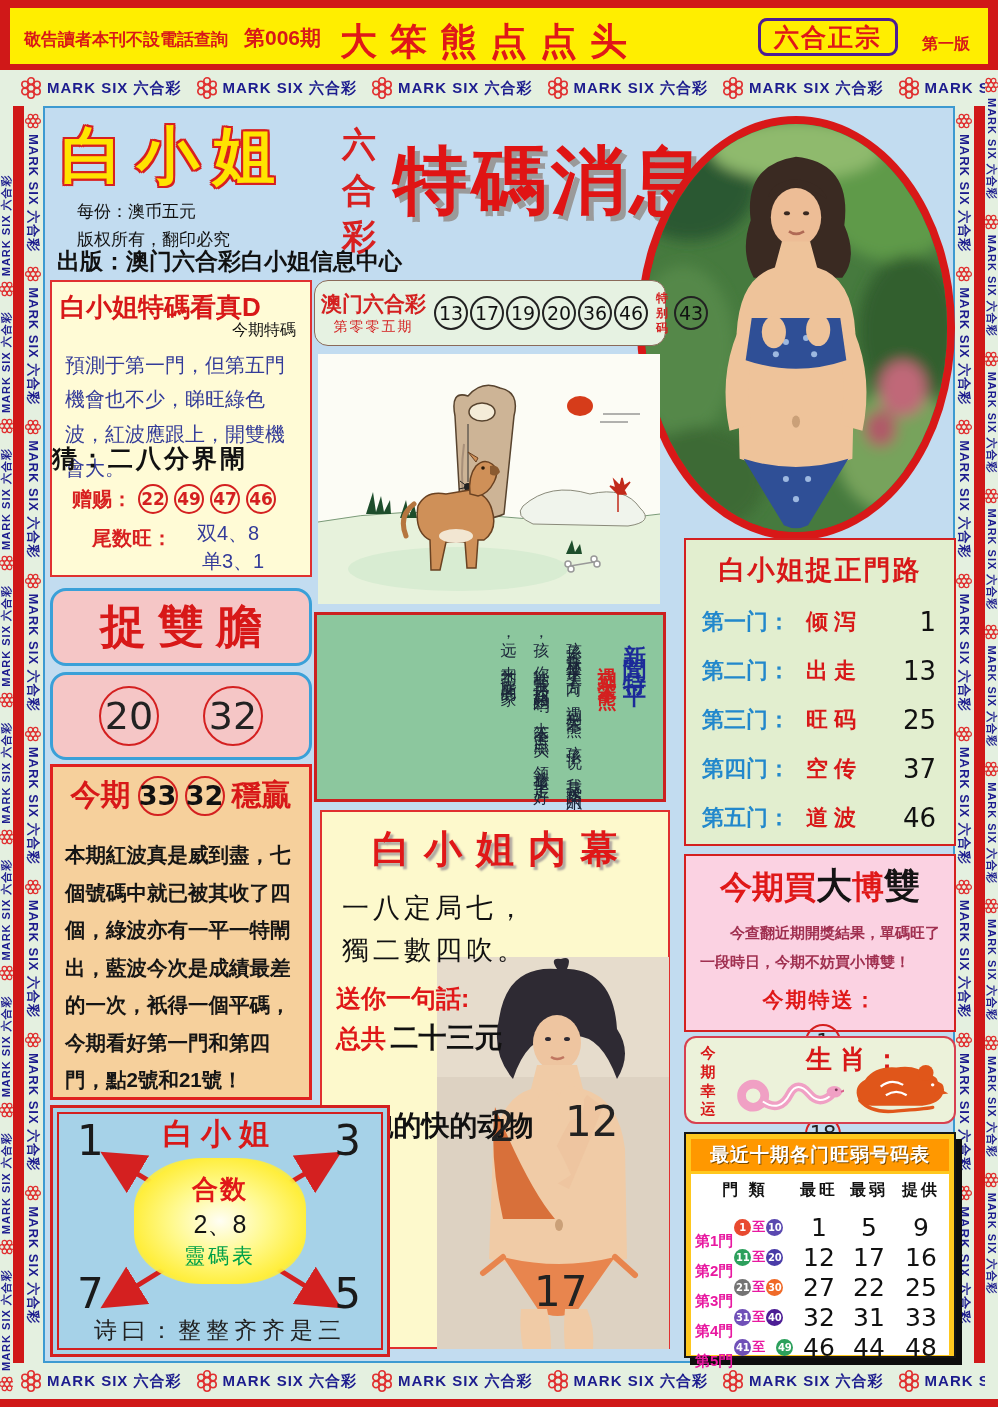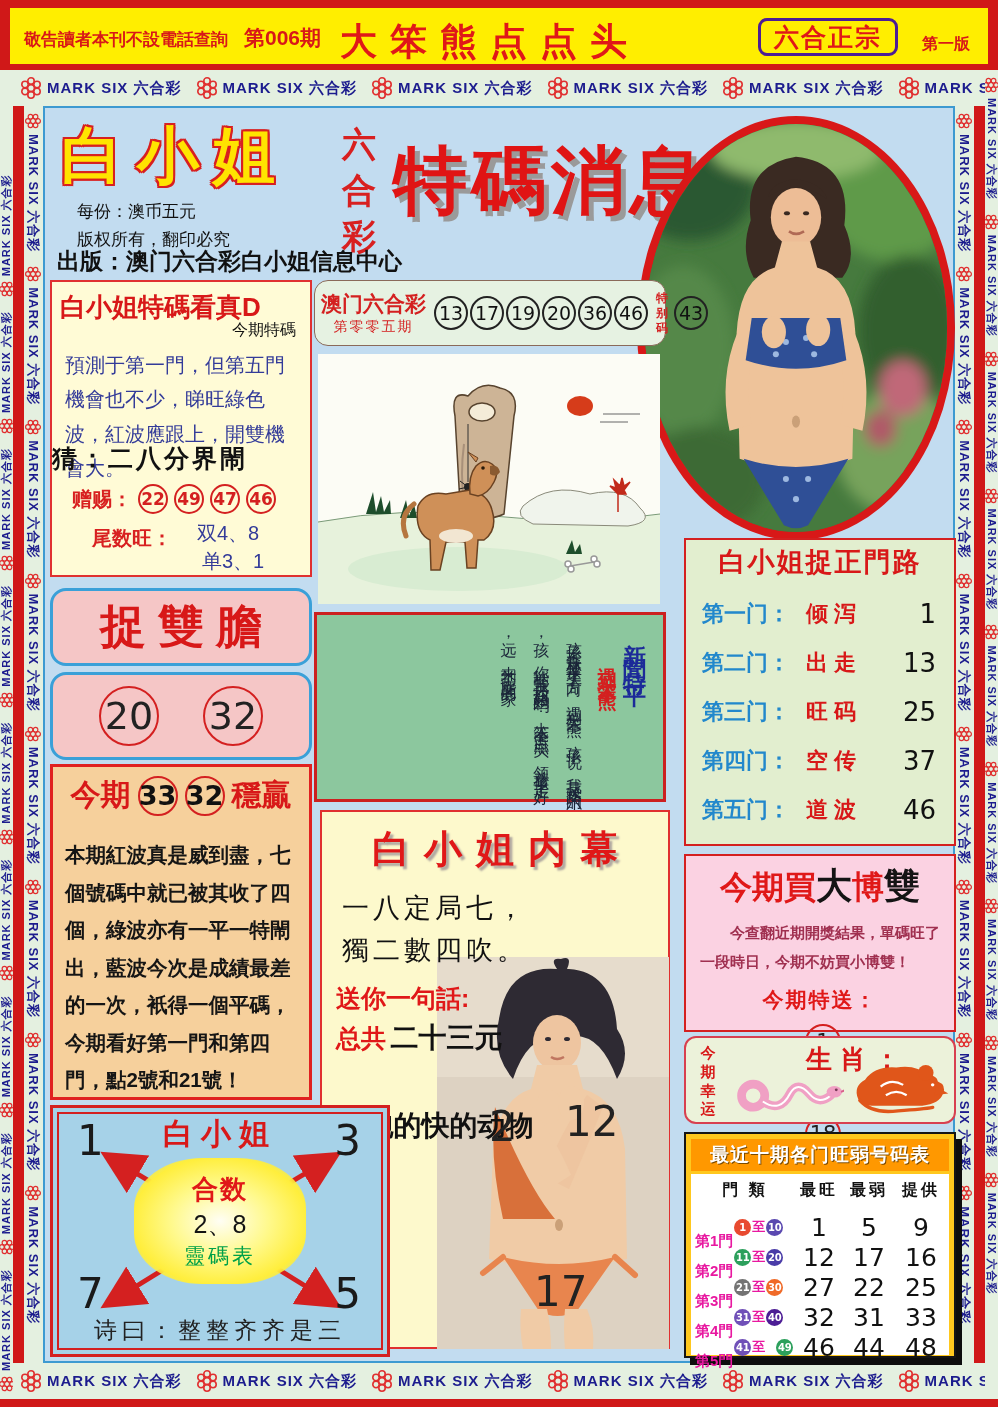--- a/index.html
+++ b/index.html
@@ -111,21 +111,21 @@
   .inside-row1  { left:14px; top:207px; }
   .inside-row2  { left:14px; top:259px;margin-top:36px; }
   .in-red  { color:#e01818; font-weight:bold; font-size:25px; }
   .in-blk  { color:#111; font-weight:bold; font-size:28px; }
   .inside-photo { left:115px; top:145px; width:232px; height:392px; }
   .inside-photo svg { width:100%; height:100%; display:block; }
   .ph-num { position:absolute; color:#222; font-family:"DejaVu Sans",sans-serif; font-size:42px; }
 
   
   .doors { left:639px; top:430px; width:272px; height:308px; background:#e2eecf; border:2px solid #d42020; }
-  .doors-title { margin-top:4px; text-align:center; color:#d81818; font-size:27px; font-weight:bold; letter-spacing:2px; }
+  .doors-title { margin-top:12px; text-align:center; color:#d81818; font-size:27px; font-weight:bold; letter-spacing:2px; }
   .door-row { display:flex; align-items:center; margin:19px 18px 0 16px; }
   .door-lab { color:#2288cc; font-weight:bold; font-size:22px; width:104px; }
   .door-word{ color:#d81818; font-weight:bold; font-size:22px; width:78px; letter-spacing:6px;}
   .door-num { color:#111; font-size:26px; font-family:"DejaVu Sans",sans-serif; margin-left:auto; }
 
   
   .bigd { left:639px; top:746px; width:272px; height:178px; background:#fbd2e2; border:2px solid #d42020; }
   .bigd-title { margin-top:6px; text-align:center; white-space:nowrap; }
   .bigd-title .r { color:#e01818; font-size:32px; font-weight:bold; }
   .bigd-title .b { color:#141414; font-size:36px; font-weight:bold; }

